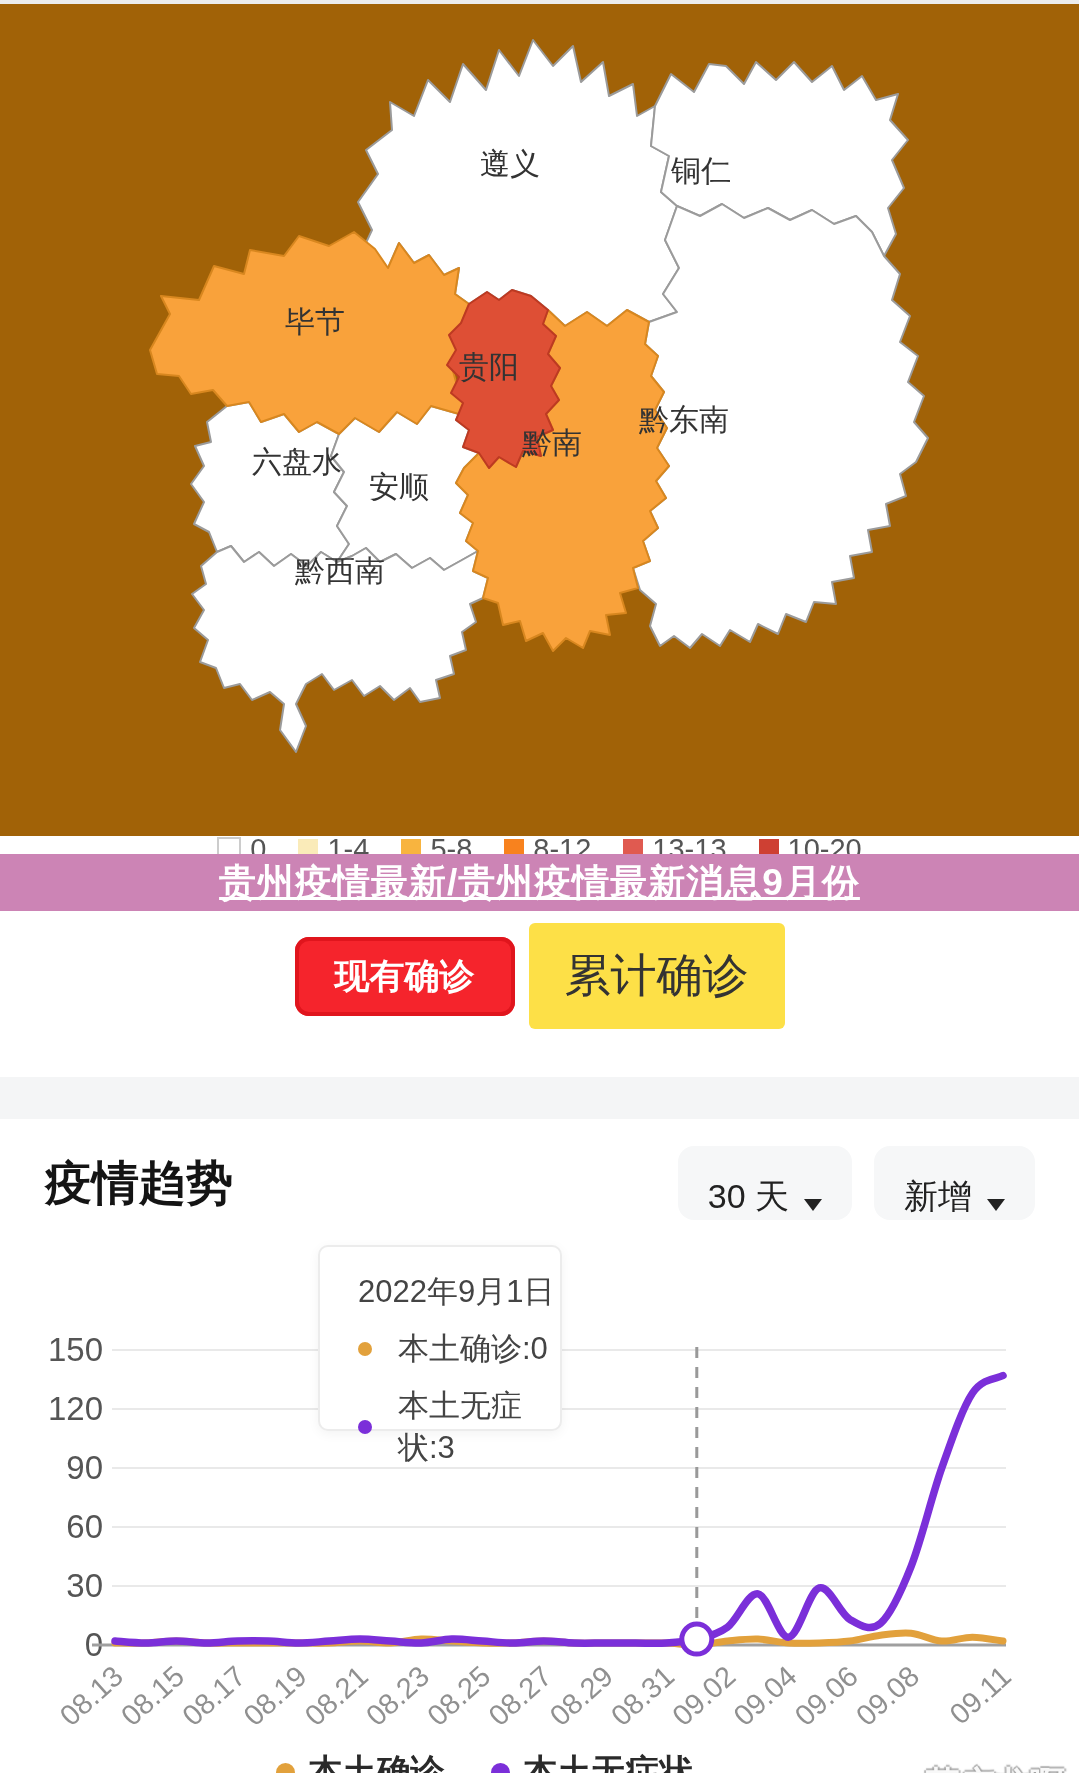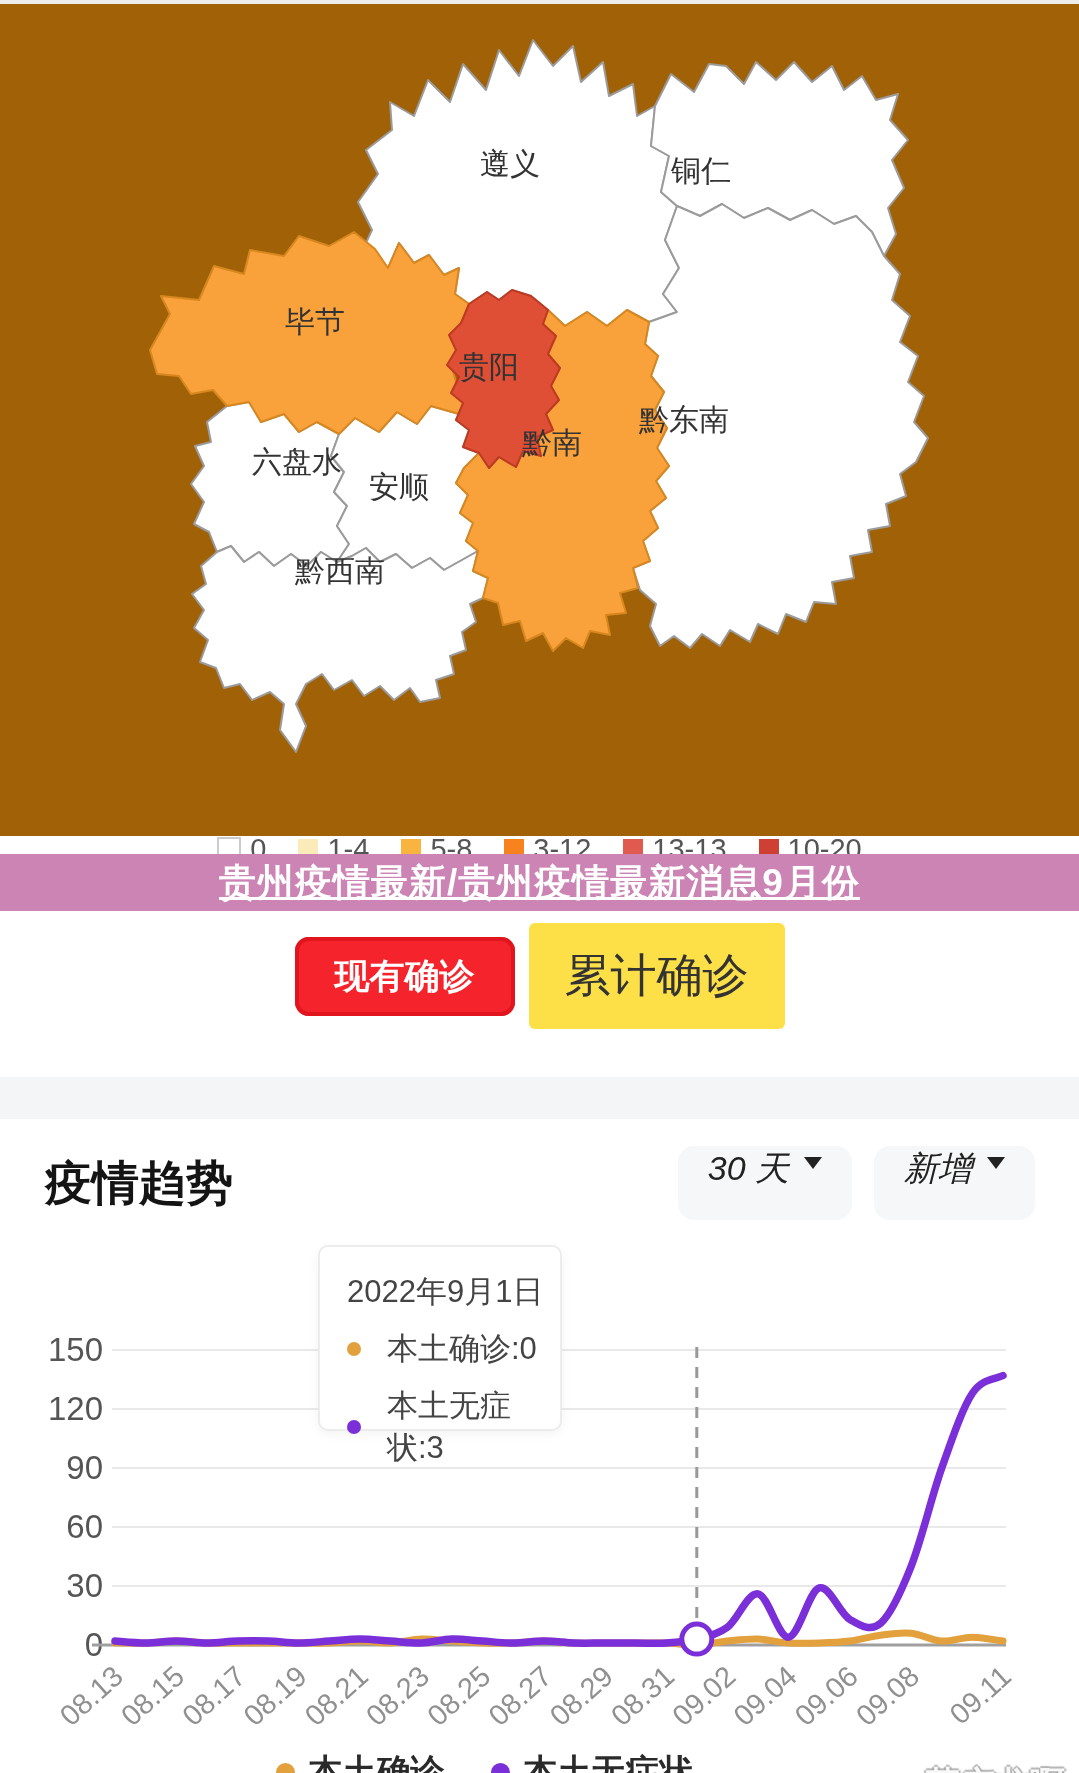--- a/index.html
+++ b/index.html
@@ -21,26 +21,26 @@
   .tabs{display:flex;justify-content:center;align-items:center;gap:14px;padding:12px 0 16px;}
   .tab{border:none;cursor:pointer;font-family:inherit;}
   .tab.active{background:#f5242c;color:#fff;border-radius:14px;padding:16px 40px;font-size:35px;font-weight:700;box-shadow:inset 0 0 0 4px #e0151d;}
   .tab.inactive{background:#fde047;color:#333;border-radius:6px;padding:22px 36px;font-size:46px;font-weight:400;}
   
   .divider{height:42px;background:#f4f5f6;margin-top:32px;}
   
   .trend-header{display:flex;align-items:center;justify-content:space-between;padding:0 44px 0 45px;margin-top:26px;height:76px;}
   .trend-title{font-size:47px;font-weight:700;color:#141414;}
   .selectors{display:flex;gap:22px;}
-  .pill{display:flex;align-items:flex-start;gap:15px;background:#f6f7f8;border:none;border-radius:16px;height:74px;padding:0 30px;font-size:34px;color:#222;cursor:pointer;font-family:inherit;font-style:italic;}
+  .pill{display:flex;align-items:flex-end;gap:15px;background:#f6f7f8;border:none;border-radius:16px;height:74px;padding:0 30px;font-size:34px;color:#222;cursor:pointer;font-family:inherit;}
   .caret{width:0;height:0;border:9px solid transparent;border-top:12px solid #222;margin-top:11px;}
   
   .chart-area{position:relative;height:583px;margin-top:6px;}
   .chart-area > svg{position:absolute;left:0;top:0;}
-  .tooltip{position:absolute;left:318px;top:18px;width:244px;height:186px;background:#fff;border:2px solid #ececec;border-radius:10px;box-shadow:0 3px 12px rgba(0,0,0,.05);padding:24px 0 0 27px;box-sizing:border-box;z-index:3;}
+  .tooltip{position:absolute;left:318px;top:18px;width:244px;height:186px;background:#fff;border:2px solid #ececec;border-radius:10px;box-shadow:0 3px 12px rgba(0,0,0,.05);padding:24px 0 0 38px;box-sizing:border-box;z-index:3;}
   .tt-date{font-size:31px;color:#444;}
   .tt-row{display:flex;align-items:center;gap:26px;margin-top:15px;font-size:31px;color:#444;}
   .tt-dot{width:14px;height:14px;border-radius:50%;flex:none;}
   .chart-legend{position:absolute;left:0;right:110px;top:522px;display:flex;justify-content:center;align-items:center;gap:46px;z-index:2;}
   .cl-item{display:flex;align-items:center;gap:14px;font-size:34px;font-weight:600;color:#2a2a2a;}
   .cl-dot{width:19px;height:19px;border-radius:50%;flex:none;}
   .watermark{position:absolute;right:14px;top:534px;font-size:35px;font-weight:700;color:rgba(255,255,255,.92);
     text-shadow:-2px 0 1px rgba(160,160,160,.75),2px 0 1px rgba(160,160,160,.75),0 -2px 1px rgba(160,160,160,.75),0 2px 1px rgba(160,160,160,.75);}
   .y-tick{font-size:33px;fill:#555;}
   .x-tick{font-size:29px;fill:#909090;}
@@ -81,21 +81,21 @@
     <div class="ml-item">
       <span class="ml-sw" style="background: rgb(250, 235, 185);"></span>
       <span class="ml-label">1-4</span>
     </div>
     <div class="ml-item">
       <span class="ml-sw" style="background: rgb(248, 180, 63);"></span>
       <span class="ml-label">5-8</span>
     </div>
     <div class="ml-item">
       <span class="ml-sw" style="background: rgb(248, 130, 30);"></span>
-      <span class="ml-label">3-12</span>
+      <span class="ml-label">8-12</span>
     </div>
     <div class="ml-item">
       <span class="ml-sw" style="background: rgb(224, 90, 80);"></span>
       <span class="ml-label">13-13</span>
     </div>
     <div class="ml-item">
       <span class="ml-sw" style="background: rgb(206, 64, 51);"></span>
       <span class="ml-label">10-20</span>
     </div>
   </div>

